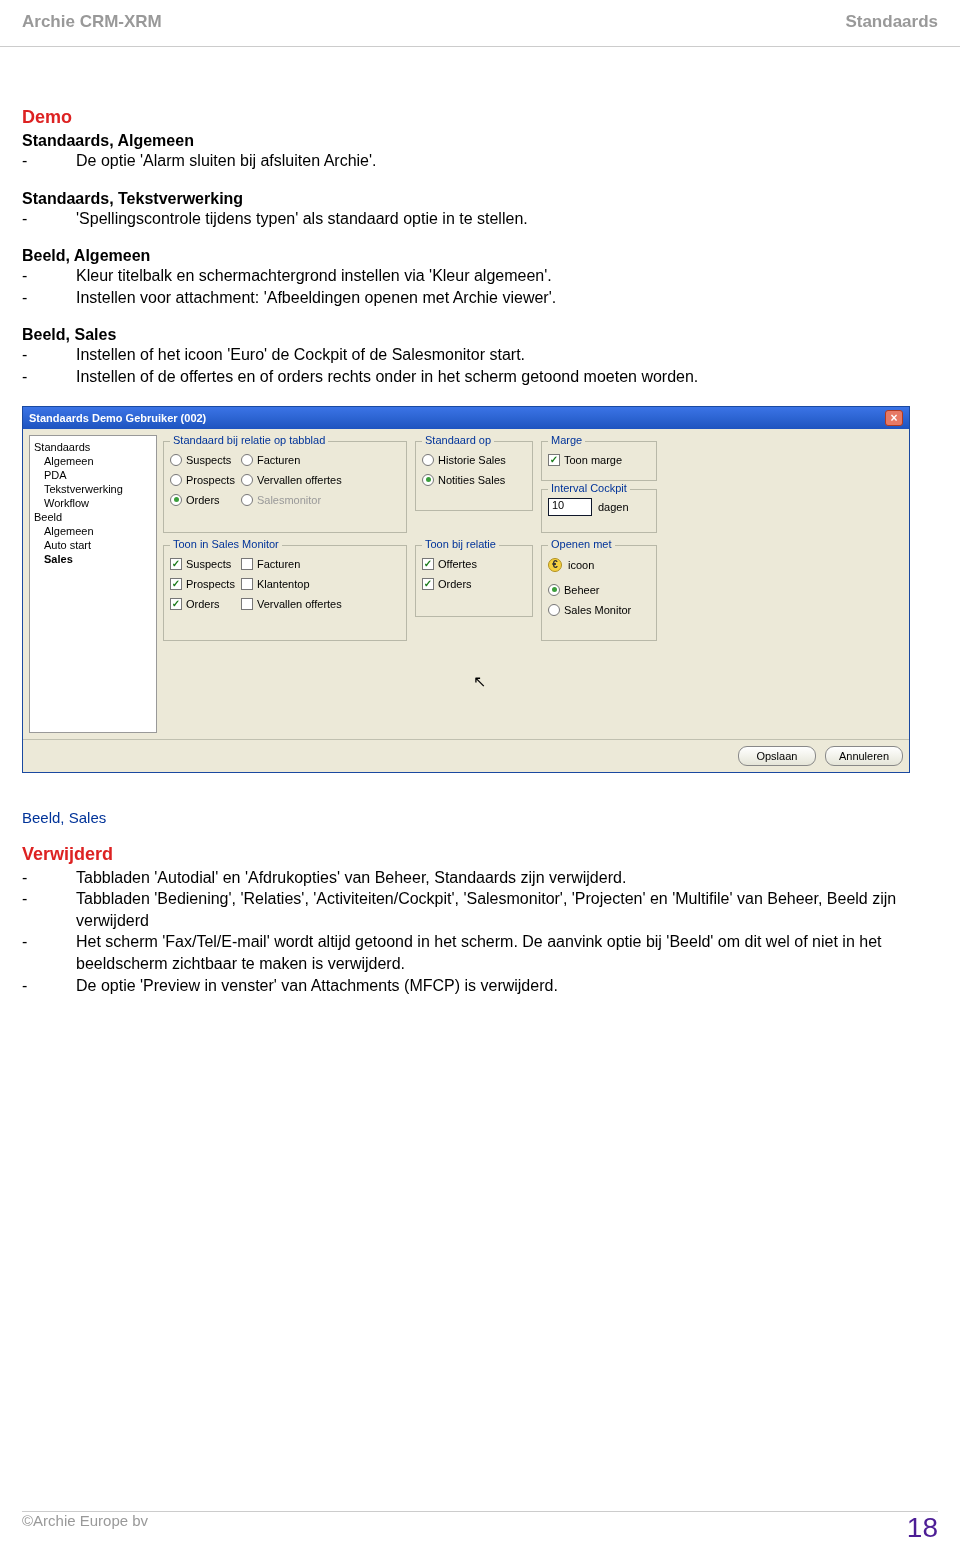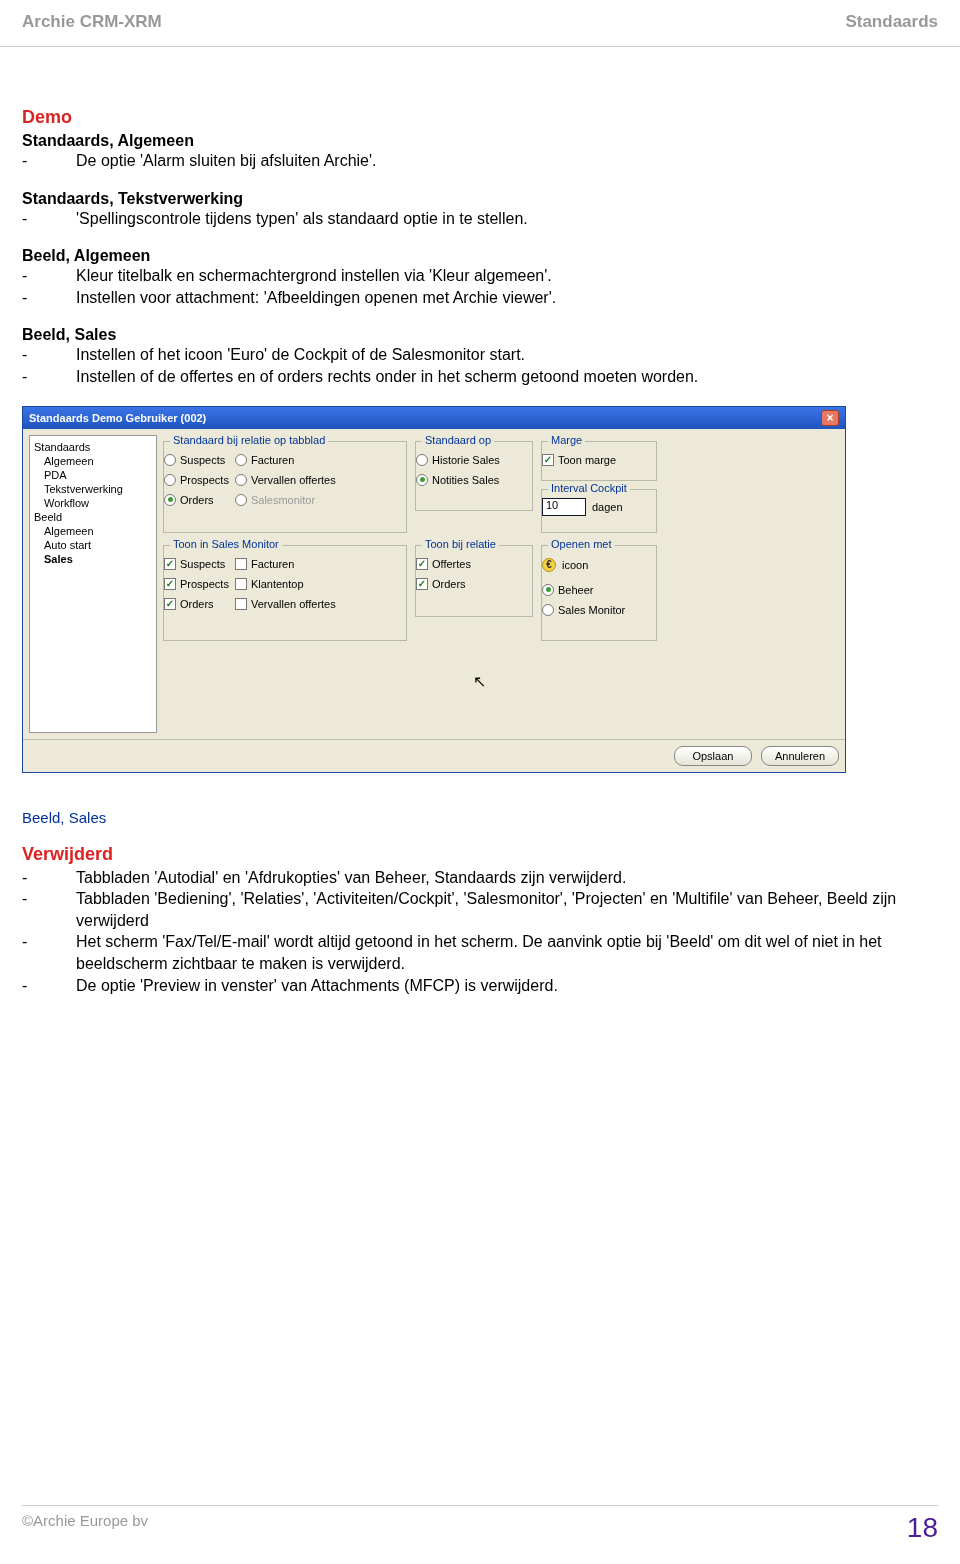--- a/index.html
+++ b/index.html
@@ -43,21 +43,21 @@
   }
   .bullet-dash {
     width: 54px;
     flex-shrink: 0;
   }
   .bullet-text { flex: 1; }
 
   
   .dialog {
     margin-top: 14px;
-    width: 824px;
+    width: 888px;
     border: 1px solid #1a49a0;
     background: #ece9d8;
     font-size: 11px;
     font-family: Tahoma, Arial, sans-serif;
     position: relative;
   }
   .titlebar {
     background: linear-gradient(to bottom, #3b74e6, #1e54bf);
     color: #fff;
     font-weight: bold;
@@ -92,21 +92,21 @@
   .side-item { padding-left: 14px !important; }
   .side-selected { font-weight: bold; }
   .main-panel {
     flex: 1;
     position: relative;
   }
   .fieldset {
     border: 1px solid #b8b8a8;
     background: #ece9d8;
     position: absolute;
-    padding: 8px 6px 6px 0;
+    padding: 8px 6px 6px 6px;
   }
   .legend {
     color: #003399;
     font-size: 11px;
     position: absolute;
     top: -8px; left: 6px;
     background: #ece9d8;
     padding: 0 3px;
   }
   .radio, .check {
@@ -160,21 +160,20 @@
     font-size: 16px; color: #000;
   }
   .post-dialog { margin-top: 36px; font-size: 15px; color: #003399;}
   .page-footer {
     position: absolute;
     bottom: 20px;
     left: 22px; right: 22px;
     display: flex;
     justify-content: space-between;
     border-top: 1px solid #ccc;
-    padding-top: 6px;
     color: #999;
     font-size: 15px;
   }
   .page-num { font-size: 28px; color: #4c1d95; }
 </style>
 </head>
 <body>
 
 <div class="page-header">
   <span>Archie CRM-XRM</span>

